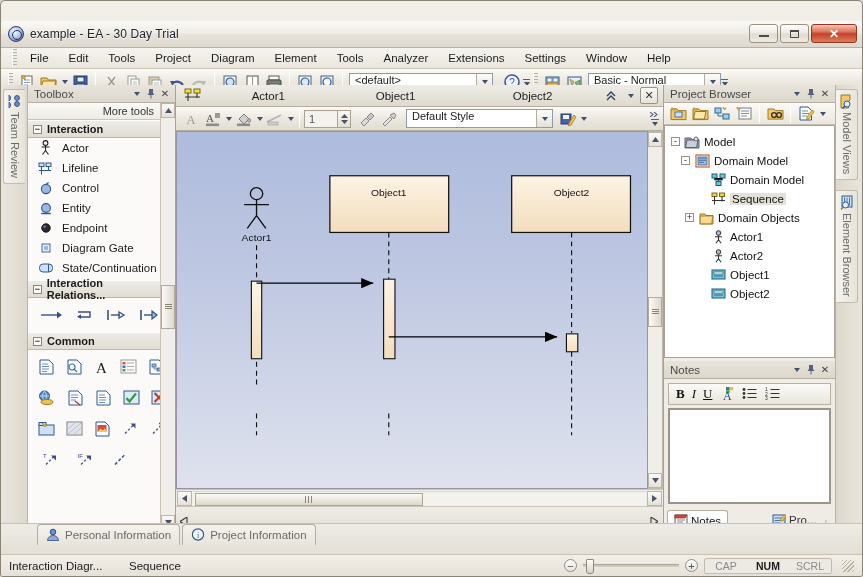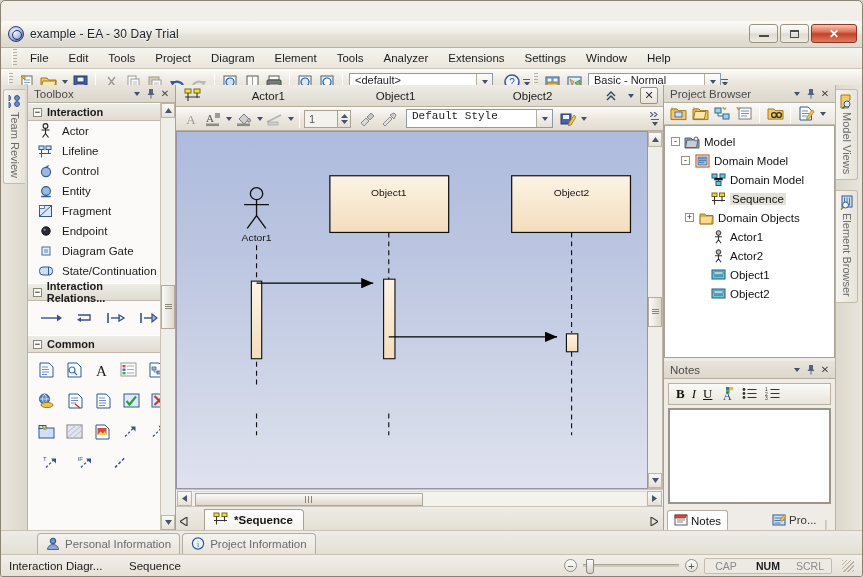--- a/index.html
+++ b/index.html
@@ -232,22 +232,22 @@
   .notes-fmt { height:22px; display:flex; align-items:center; gap:7px; padding-left:7px;
     background: linear-gradient(180deg,#fbfaf7,#e9e5dc); border:1px solid #b8b1a3;}
   .notes-area { height:96px; background:#fff; border:2px solid #9b948a; margin-top:3px;}
   .notes-tabs { height:22px; display:flex; align-items:flex-end; padding-left:3px; background:#efece6;}
   .ntab { height:20px; display:flex; align-items:center; gap:3px; padding:0 6px;
      font-size:11.5px; color:#333; border:1px solid #b5aea0; border-bottom:none;
      background: linear-gradient(180deg,#f3f1eb,#e6e2d9); border-radius:3px 3px 0 0;}
   .ntab.active { background:#fff; color:#111; }
 
   
-  #bottomtabs { position:absolute; left:0; right:0; bottom:22px; height:24px;
-     display:flex; align-items:flex-end; padding-left:36px; gap:2px;
+  #bottomtabs { position:absolute; left:0; right:0; bottom:22px; height:31px;
+     display:flex; align-items:flex-start; padding-left:36px; gap:2px;
      background: linear-gradient(180deg,#eeece6,#e3dfd5); border-top:1px solid #c9c2b4;}
   .btab { height:21px; display:flex; align-items:center; gap:5px; padding:0 8px;
      font-size:11.5px; color:#6b6b6b;
      background: linear-gradient(180deg,#f5f3ee,#e8e4db);
      border:1px solid #b5aea0; border-bottom:none; border-radius:4px 4px 0 0;}
   #statusbar { position:absolute; left:0; right:0; bottom:0; height:22px;
      display:flex; align-items:center;
      background: linear-gradient(180deg,#f2efe9,#e6e1d8); border-top:1px solid #c9c2b4;
      font-size:11.5px; color:#1b1b1b; padding-left:8px; }
   .sb-left { width:120px; }
@@ -474,20 +474,21 @@
           <svg width="10" height="11">
               <path d="M3 1h4v4l1.5 2H1.5L3 5z" fill="#55617f"></path>
               <path d="M5 7v3.5" stroke="#55617f"></path>
             </svg>
         </span>
         <span class="ph-btn" style="margin-right:3px;">✕</span>
       </div>
 
       <div class="tbx-body">
         <div class="tbx-list">
+          <div class="more-tools">More tools</div>
 
           <div class="grp-head">
             <span class="pm">−</span>
             <span>Interaction</span>
           </div>
 
           <div class="tbx-item">
             <span class="tbx-ico">
               <svg width="13" height="16">
                   <circle cx="6.5" cy="3" r="2.4" fill="none" stroke="#222" stroke-width="1.1"></circle>
@@ -522,30 +523,20 @@
           <div class="tbx-item">
             <span class="tbx-ico">
               <svg width="16" height="15">
                   <circle cx="8" cy="7" r="4.4" fill="#9bb8e0" stroke="#2f5b8c" stroke-width="1.1"></circle>
                   <path d="M3.2 12.5h9.6" stroke="#2f5b8c" stroke-width="1.4"></path>
                 </svg>
             </span>
             <span>Entity</span>
           </div>
 
-          <div class="tbx-item">
-            <span class="tbx-ico">
-              <svg width="15" height="14">
-                  <rect x="1.5" y="1.5" width="12" height="11" fill="#dce8f8" stroke="#2f5b8c"></rect>
-                  <path d="M13.5 1.5L1.5 12.5" stroke="#2f5b8c"></path>
-                  <path d="M1.5 1.5h5v3h-5z" fill="#fff" stroke="#2f5b8c" stroke-width=".8"></path>
-                </svg>
-            </span>
-            <span>Fragment</span>
-          </div>
 
           <div class="tbx-item">
             <span class="tbx-ico">
               <svg width="14" height="14">
                   <circle cx="7" cy="7" r="4.2" fill="#2a2a38" stroke="#111"></circle>
                   <circle cx="5.6" cy="5.6" r="1.2" fill="#7f8aa8"></circle>
                 </svg>
             </span>
             <span>Endpoint</span>
           </div>
@@ -836,21 +827,21 @@
               <path d="M3 12l5-5 3 3-5 5z" fill="#d9d9d9" stroke="#8a8a8a"></path>
               <path d="M9 6l4-4 3 3-4 4z" fill="#c6c6c6" stroke="#8a8a8a"></path>
             </svg>
         </span>
         <span class="tb-icon">
           <svg width="18" height="16">
               <path d="M3 13l7-7 2 2-7 7z" fill="#e4e4e4" stroke="#8a8a8a"></path>
               <path d="M10 4l4-2 2 2-2 4z" fill="#cfcfcf" stroke="#8a8a8a"></path>
             </svg>
         </span>
-        <span class="tb-combo" style="width:147px;margin-left:6px;font-family:Liberation Mono, monospace;">
+        <span class="tb-combo" style="width:147px;margin-left:6px;">
           <span>Default Style</span>
           <span class="cbtn">
               <span class="caret"></span>
             </span>
         </span>
         <span class="tb-icon" style="margin-left:4px;">
           <svg width="17" height="16">
               <rect x="1" y="3" width="10" height="10" fill="#4a63a8" stroke="#243a72"></rect>
               <rect x="3" y="4" width="6" height="4" fill="#eef2fb"></rect>
               <path d="M9 12l5-8 2 2-5 8-2.5.8z" fill="#f2c14e" stroke="#9b7a20" stroke-width=".8"></path>
@@ -951,30 +942,20 @@
               <path d="M5 3.5l-5-3.5v7z" fill="#4a5468"></path>
             </svg>
         </div>
       </div>
 
       <div class="dg-bottom">
         <div style="width:16px;display:flex;align-items:center;justify-content:center;padding-bottom:4px;">
           <svg width="8" height="9">
               <path d="M0 4.5l7-4.5v9z" fill="none" stroke="#3a3a3a" stroke-width="1.1"></path>
             </svg>
-        </div>
-        <div class="doc-tab" style="margin-left:12px;">
-          <span>
-            <svg width="16" height="14">
-                <rect x="1" y="1" width="5" height="3.5" fill="#f0e04a" stroke="#7a6a10"></rect>
-                <rect x="9" y="1" width="5" height="3.5" fill="#f0e04a" stroke="#7a6a10"></rect>
-                <path d="M3.5 4.5v8M11.5 4.5v5M1 8.5h13" stroke="#333" stroke-width="1.1"></path>
-              </svg>
-          </span>
-          <span>*Sequence</span>
         </div>
         <div style="flex:1"></div>
         <div style="width:18px;display:flex;align-items:center;justify-content:center;padding-bottom:4px;">
           <svg width="8" height="9">
               <path d="M8 4.5l-7-4.5v9z" fill="none" stroke="#3a3a3a" stroke-width="1.1"></path>
             </svg>
         </div>
       </div>
     </div>
 

